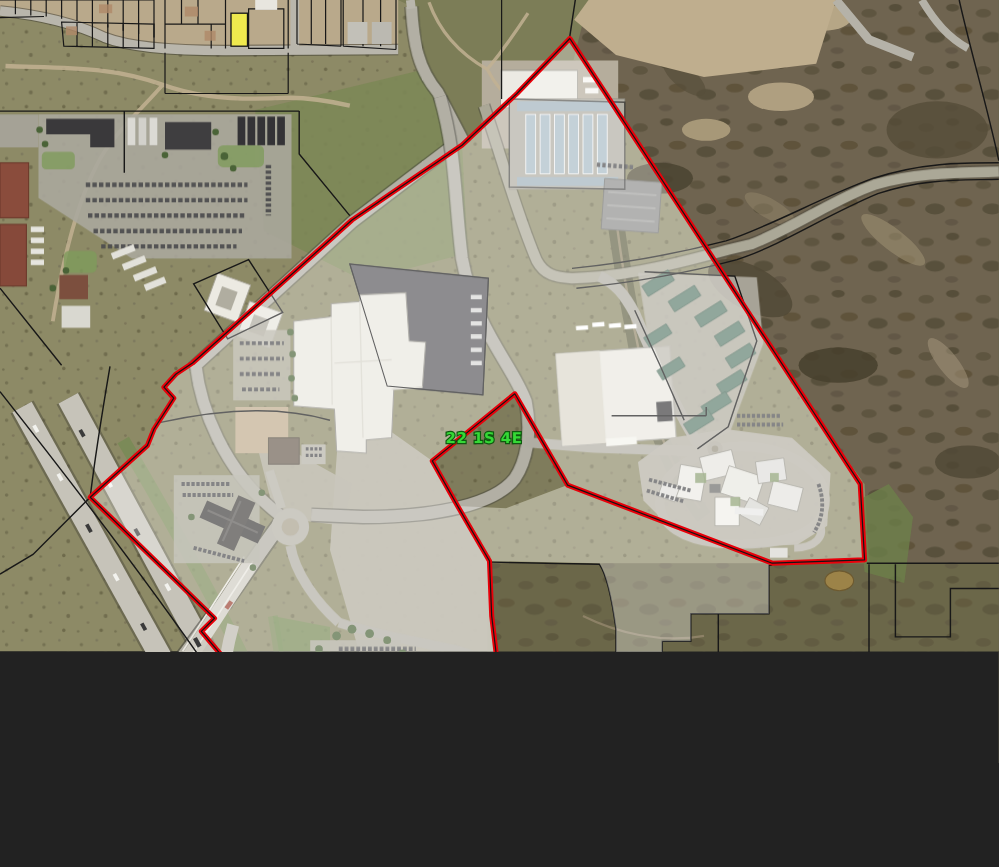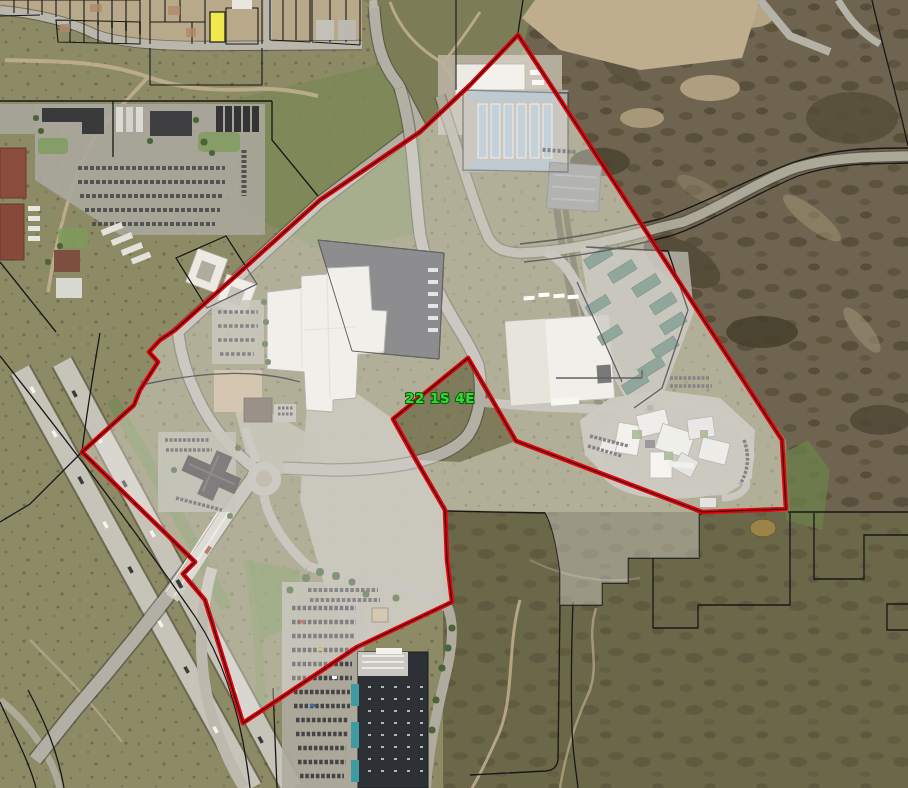--- a/index.html
+++ b/index.html
@@ -1,16 +1,16 @@
 <!DOCTYPE html>
 <html><head>
 <meta charset="utf-8">
 <style>
   html,body{margin:0;padding:0;background:#222;}
-  .map-viewport{position:relative;width:908px;height:788px;overflow:hidden;
+  .map-viewport{position:relative;width:908px;height:592px;overflow:hidden;
     font-family:"DejaVu Sans","Liberation Sans",sans-serif;}
   .map-viewport svg{display:block;}
   text.sec-label{font-family:"DejaVu Sans","Liberation Sans",sans-serif;
     font-weight:bold;font-size:13.5px;letter-spacing:.5px;paint-order:stroke;}
 </style>
 </head>
 <body>
 
 <div class="map-viewport">
 <svg width="908" height="788" viewBox="0 0 908 788" xmlns="http://www.w3.org/2000/svg">

